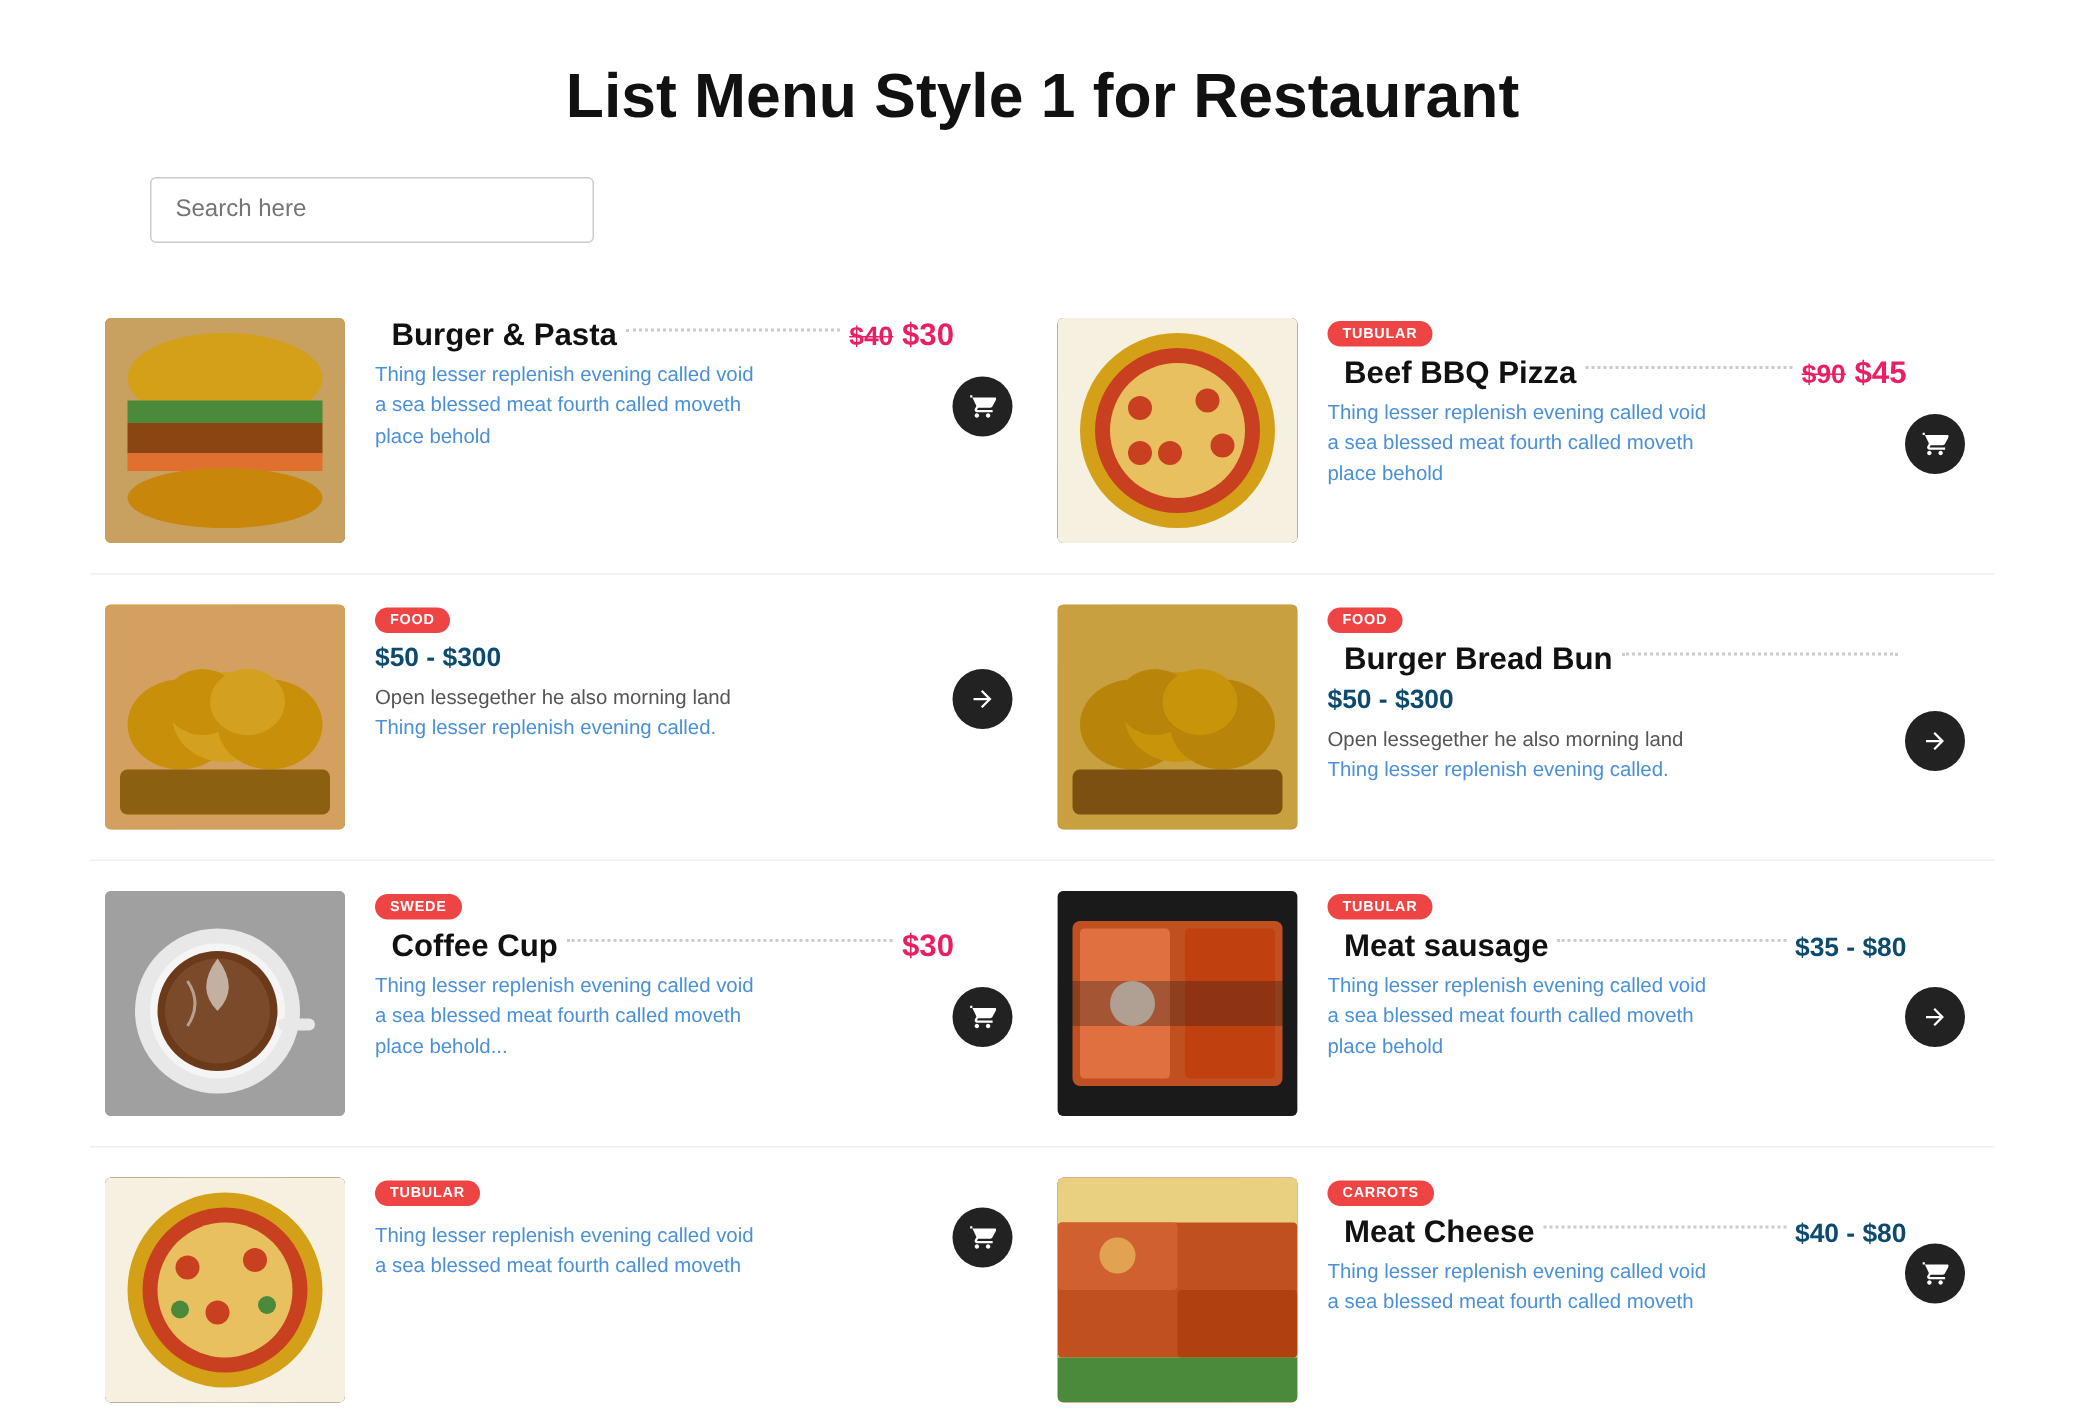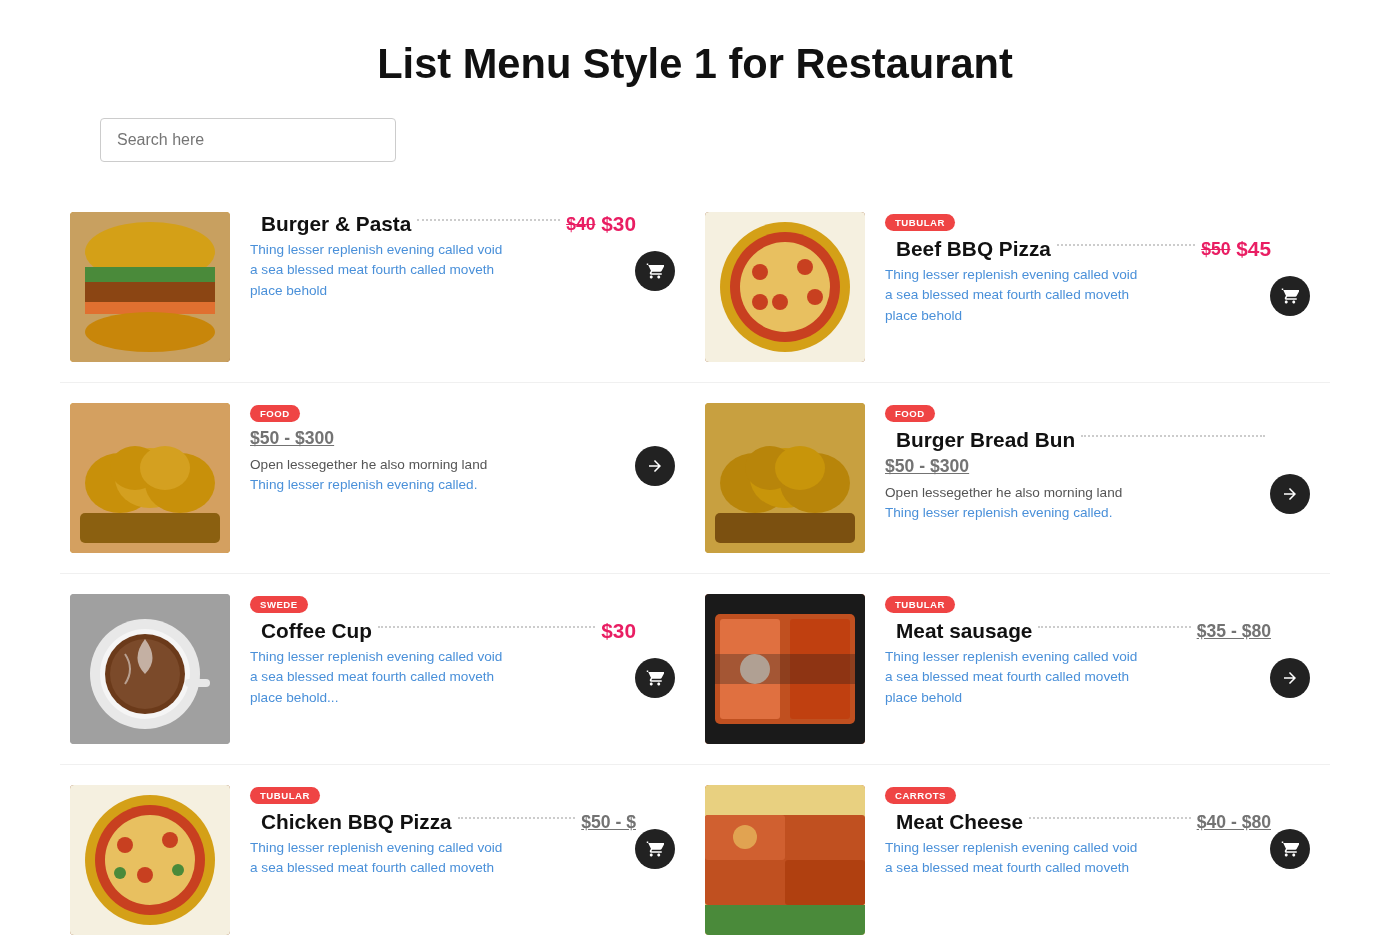--- a/index.html
+++ b/index.html
@@ -92,24 +92,23 @@
       font-size: 1.1rem;
       font-weight: 600;
       text-decoration: line-through;
     }
     .price-current {
       color: #e91e63;
       font-size: 1.3rem;
       font-weight: 700;
     }
     .price-range {
-      color: #737373;
+      color: #0c4a6e;
       font-size: 1.1rem;
       font-weight: 700;
-      text-decoration: underline;
     }
     .cart-btn {
       position: absolute;
       bottom: 10px;
       right: 0px;
       width: 40px;
       height: 40px;
       background: #222;
       border-radius: 50%;
       display: flex;
@@ -196,21 +195,21 @@
     <circle cx="55" cy="60" r="8" fill="#c84020"></circle>
     <circle cx="100" cy="55" r="8" fill="#c84020"></circle>
     <circle cx="75" cy="90" r="8" fill="#c84020"></circle>
     <circle cx="110" cy="85" r="8" fill="#c84020"></circle>
     <circle cx="55" cy="90" r="8" fill="#c84020"></circle>
   </svg></div>
       <div class="menu-item-content"><div class="badge">TUBULAR</div>
       <div class="item-name-line">
         <span class="item-name">Beef BBQ Pizza</span>
         <span class="item-dots"></span>
-        <span class="price-original">$50</span>
+        <span class="price-original">$90</span>
         <span class="price-current">&nbsp;$45</span>
       </div><div class="item-desc-mixed">
       <span class="desc-blue">Thing lesser replenish evening called void</span><br>
       <span class="desc-blue">a sea blessed meat fourth called moveth<br>place behold</span>
     </div><button class="cart-btn">
           <svg viewBox="0 0 24 24" xmlns="http://www.w3.org/2000/svg">
             <path d="M7 18c-1.1 0-2 .9-2 2s.9 2 2 2 2-.9 2-2-.9-2-2-2zm10 0c-1.1 0-2 .9-2 2s.9 2 2 2 2-.9 2-2-.9-2-2-2zM5.2 4H3V2H1v2h2l3.6 7.6L5.3 14c-.2.3-.3.6-.3 1 0 1.1.9 2 2 2h14v-2H7.4c-.1 0-.2-.1-.2-.2l.1-.3.9-1.5H19c.75 0 1.41-.41 1.75-1.03l3.58-6.49A1 1 0 0023.45 4H5.2z"></path>
           </svg>
         </button></div>
     </div>
@@ -316,25 +315,21 @@
     <circle cx="80" cy="75" r="65" fill="#d4a017"></circle>
     <circle cx="80" cy="75" r="55" fill="#c84020"></circle>
     <circle cx="80" cy="75" r="45" fill="#e8c060"></circle>
     <circle cx="55" cy="60" r="8" fill="#c84020"></circle>
     <circle cx="100" cy="55" r="8" fill="#c84020"></circle>
     <circle cx="75" cy="90" r="8" fill="#c84020"></circle>
     <circle cx="108" cy="85" r="6" fill="#4a8a3a"></circle>
     <circle cx="50" cy="88" r="6" fill="#4a8a3a"></circle>
   </svg></div>
       <div class="menu-item-content"><div class="badge">TUBULAR</div>
-      <div class="item-name-line">
-        <span class="item-name">Chicken BBQ Pizza</span>
-        <span class="item-dots"></span>
-        <span class="price-range">$50 - $</span>
-      </div><div class="item-desc-mixed">
+      <div class="item-desc-mixed">
       <span class="desc-blue">Thing lesser replenish evening called void</span><br>
       <span class="desc-blue">a sea blessed meat fourth called moveth</span>
     </div><button class="cart-btn">
           <svg viewBox="0 0 24 24" xmlns="http://www.w3.org/2000/svg">
             <path d="M7 18c-1.1 0-2 .9-2 2s.9 2 2 2 2-.9 2-2-.9-2-2-2zm10 0c-1.1 0-2 .9-2 2s.9 2 2 2 2-.9 2-2-.9-2-2-2zM5.2 4H3V2H1v2h2l3.6 7.6L5.3 14c-.2.3-.3.6-.3 1 0 1.1.9 2 2 2h14v-2H7.4c-.1 0-.2-.1-.2-.2l.1-.3.9-1.5H19c.75 0 1.41-.41 1.75-1.03l3.58-6.49A1 1 0 0023.45 4H5.2z"></path>
           </svg>
         </button></div>
     </div>
     <div class="menu-item">
       <div class="menu-item-image img-meatcheese"><svg viewBox="0 0 160 150" xmlns="http://www.w3.org/2000/svg">

